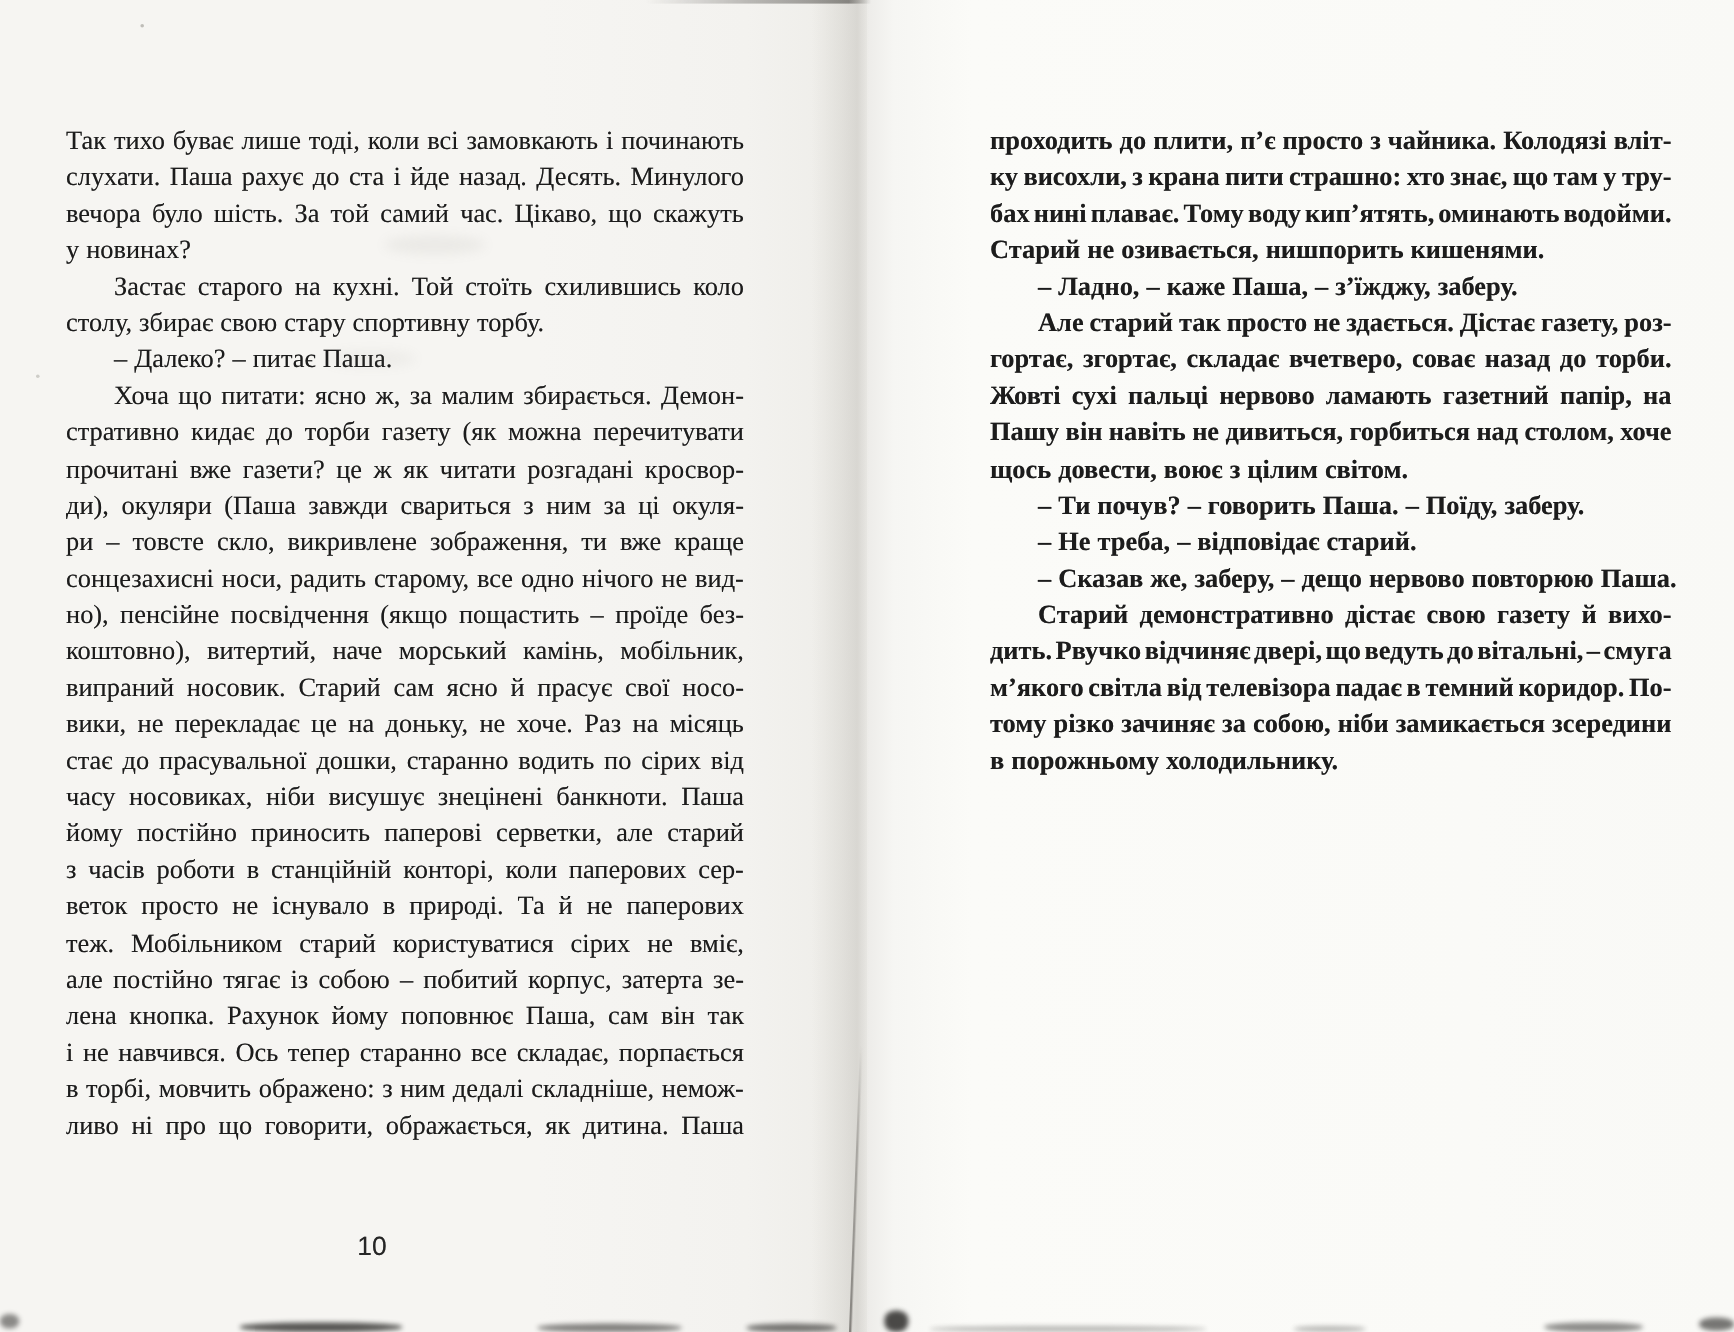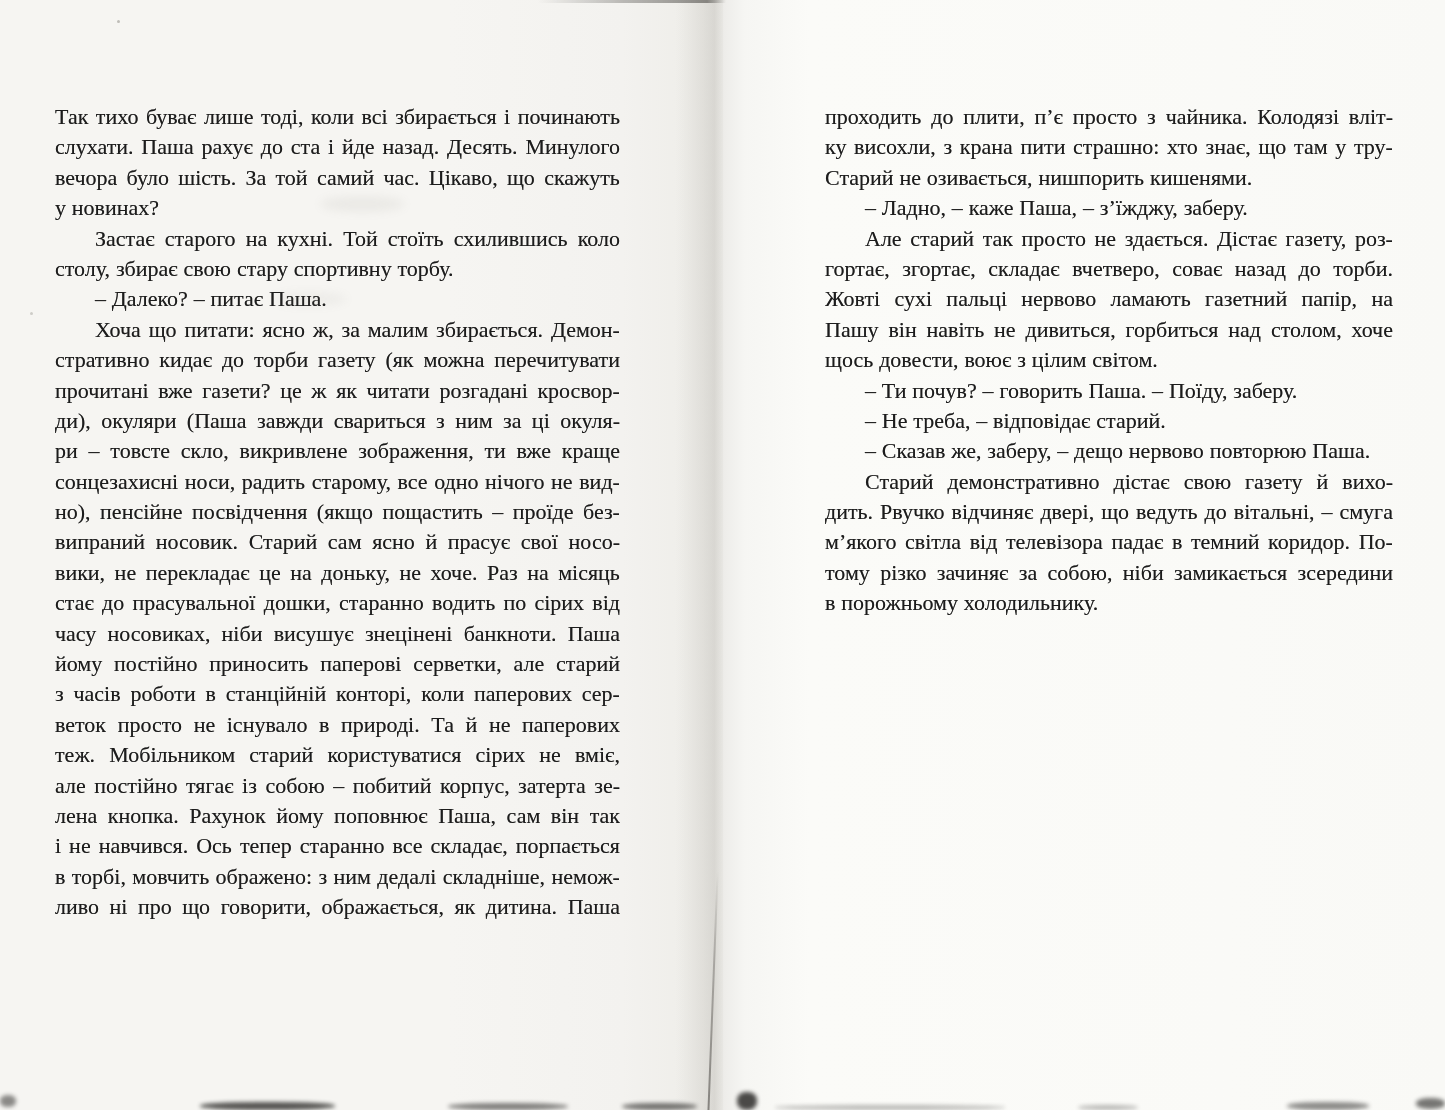--- a/index.html
+++ b/index.html
@@ -16,21 +16,21 @@
   .page-right {
     left:723px; right:0;
     background:linear-gradient(90deg,#edecE9 0%,#f6f6f3 3%,#fbfbf8 12%,#fafaf7 70%,#f9f9f6 100%);
   }
   .textcol {
     position:absolute; top:104px;
     font-size:22px; color:#1c1c1c;
     text-shadow:0 0 0.5px rgba(25,25,25,.55);
   }
   .textcol-left { left:55px;  width:565px; }
-  .textcol-right{ left:825px; width:568px; }
+  .textcol-right{ left:825px; width:568px;font-weight:bold; }
   .tline { display:flex; justify-content:space-between; height:30.4px; align-items:baseline; }
   .tline span { white-space:pre; }
   .tline.end { justify-content:flex-start; gap:0.265em; }
   .tline.ind { padding-left:40px; }
   .folio {
     position:absolute; left:55px; top:1026px; width:510px; text-align:center;
     font-family:"Liberation Sans","DejaVu Sans",sans-serif;
     font-size:22px; color:#262626; text-shadow:0 0 0.4px rgba(30,30,30,.5);
   }
   
@@ -60,21 +60,21 @@
   <div class="page page-left">
     <div class="textcol textcol-left" id="col-left">
         <div class="tline">
           <span>Так</span>
           <span>тихо</span>
           <span>буває</span>
           <span>лише</span>
           <span>тоді,</span>
           <span>коли</span>
           <span>всі</span>
-          <span>збирається</span>
+          <span>замовкають</span>
           <span>і</span>
           <span>починають</span>
         </div>
         <div class="tline">
           <span>слухати.</span>
           <span>Паша</span>
           <span>рахує</span>
           <span>до</span>
           <span>ста</span>
           <span>і</span>
@@ -194,20 +194,28 @@
           <span>но),</span>
           <span>пенсійне</span>
           <span>посвідчення</span>
           <span>(якщо</span>
           <span>пощастить</span>
           <span>–</span>
           <span>проїде</span>
           <span>без-</span>
         </div>
         <div class="tline">
+          <span>коштовно),</span>
+          <span>витертий,</span>
+          <span>наче</span>
+          <span>морський</span>
+          <span>камінь,</span>
+          <span>мобільник,</span>
+        </div>
+        <div class="tline">
           <span>випраний</span>
           <span>носовик.</span>
           <span>Старий</span>
           <span>сам</span>
           <span>ясно</span>
           <span>й</span>
           <span>прасує</span>
           <span>свої</span>
           <span>носо-</span>
         </div>
@@ -335,20 +343,21 @@
           <span>ні</span>
           <span>про</span>
           <span>що</span>
           <span>говорити,</span>
           <span>ображається,</span>
           <span>як</span>
           <span>дитина.</span>
           <span>Паша</span>
         </div>
       </div>
+    <div class="folio">10</div>
   </div>
 
   <div class="page page-right">
     <div class="textcol textcol-right" id="col-right" style="left:102px;">
         <div class="tline">
           <span>проходить</span>
           <span>до</span>
           <span>плити,</span>
           <span>п’є</span>
           <span>просто</span>
@@ -364,20 +373,30 @@
           <span>крана</span>
           <span>пити</span>
           <span>страшно:</span>
           <span>хто</span>
           <span>знає,</span>
           <span>що</span>
           <span>там</span>
           <span>у</span>
           <span>тру-</span>
         </div>
+        <div class="tline">
+          <span>бах</span>
+          <span>нині</span>
+          <span>плаває.</span>
+          <span>Тому</span>
+          <span>воду</span>
+          <span>кип’ятять,</span>
+          <span>оминають</span>
+          <span>водойми.</span>
+        </div>
         <div class="tline end">
           <span>Старий</span>
           <span>не</span>
           <span>озивається,</span>
           <span>нишпорить</span>
           <span>кишенями.</span>
         </div>
         <div class="tline end ind">
           <span>–</span>
           <span>Ладно,</span>

